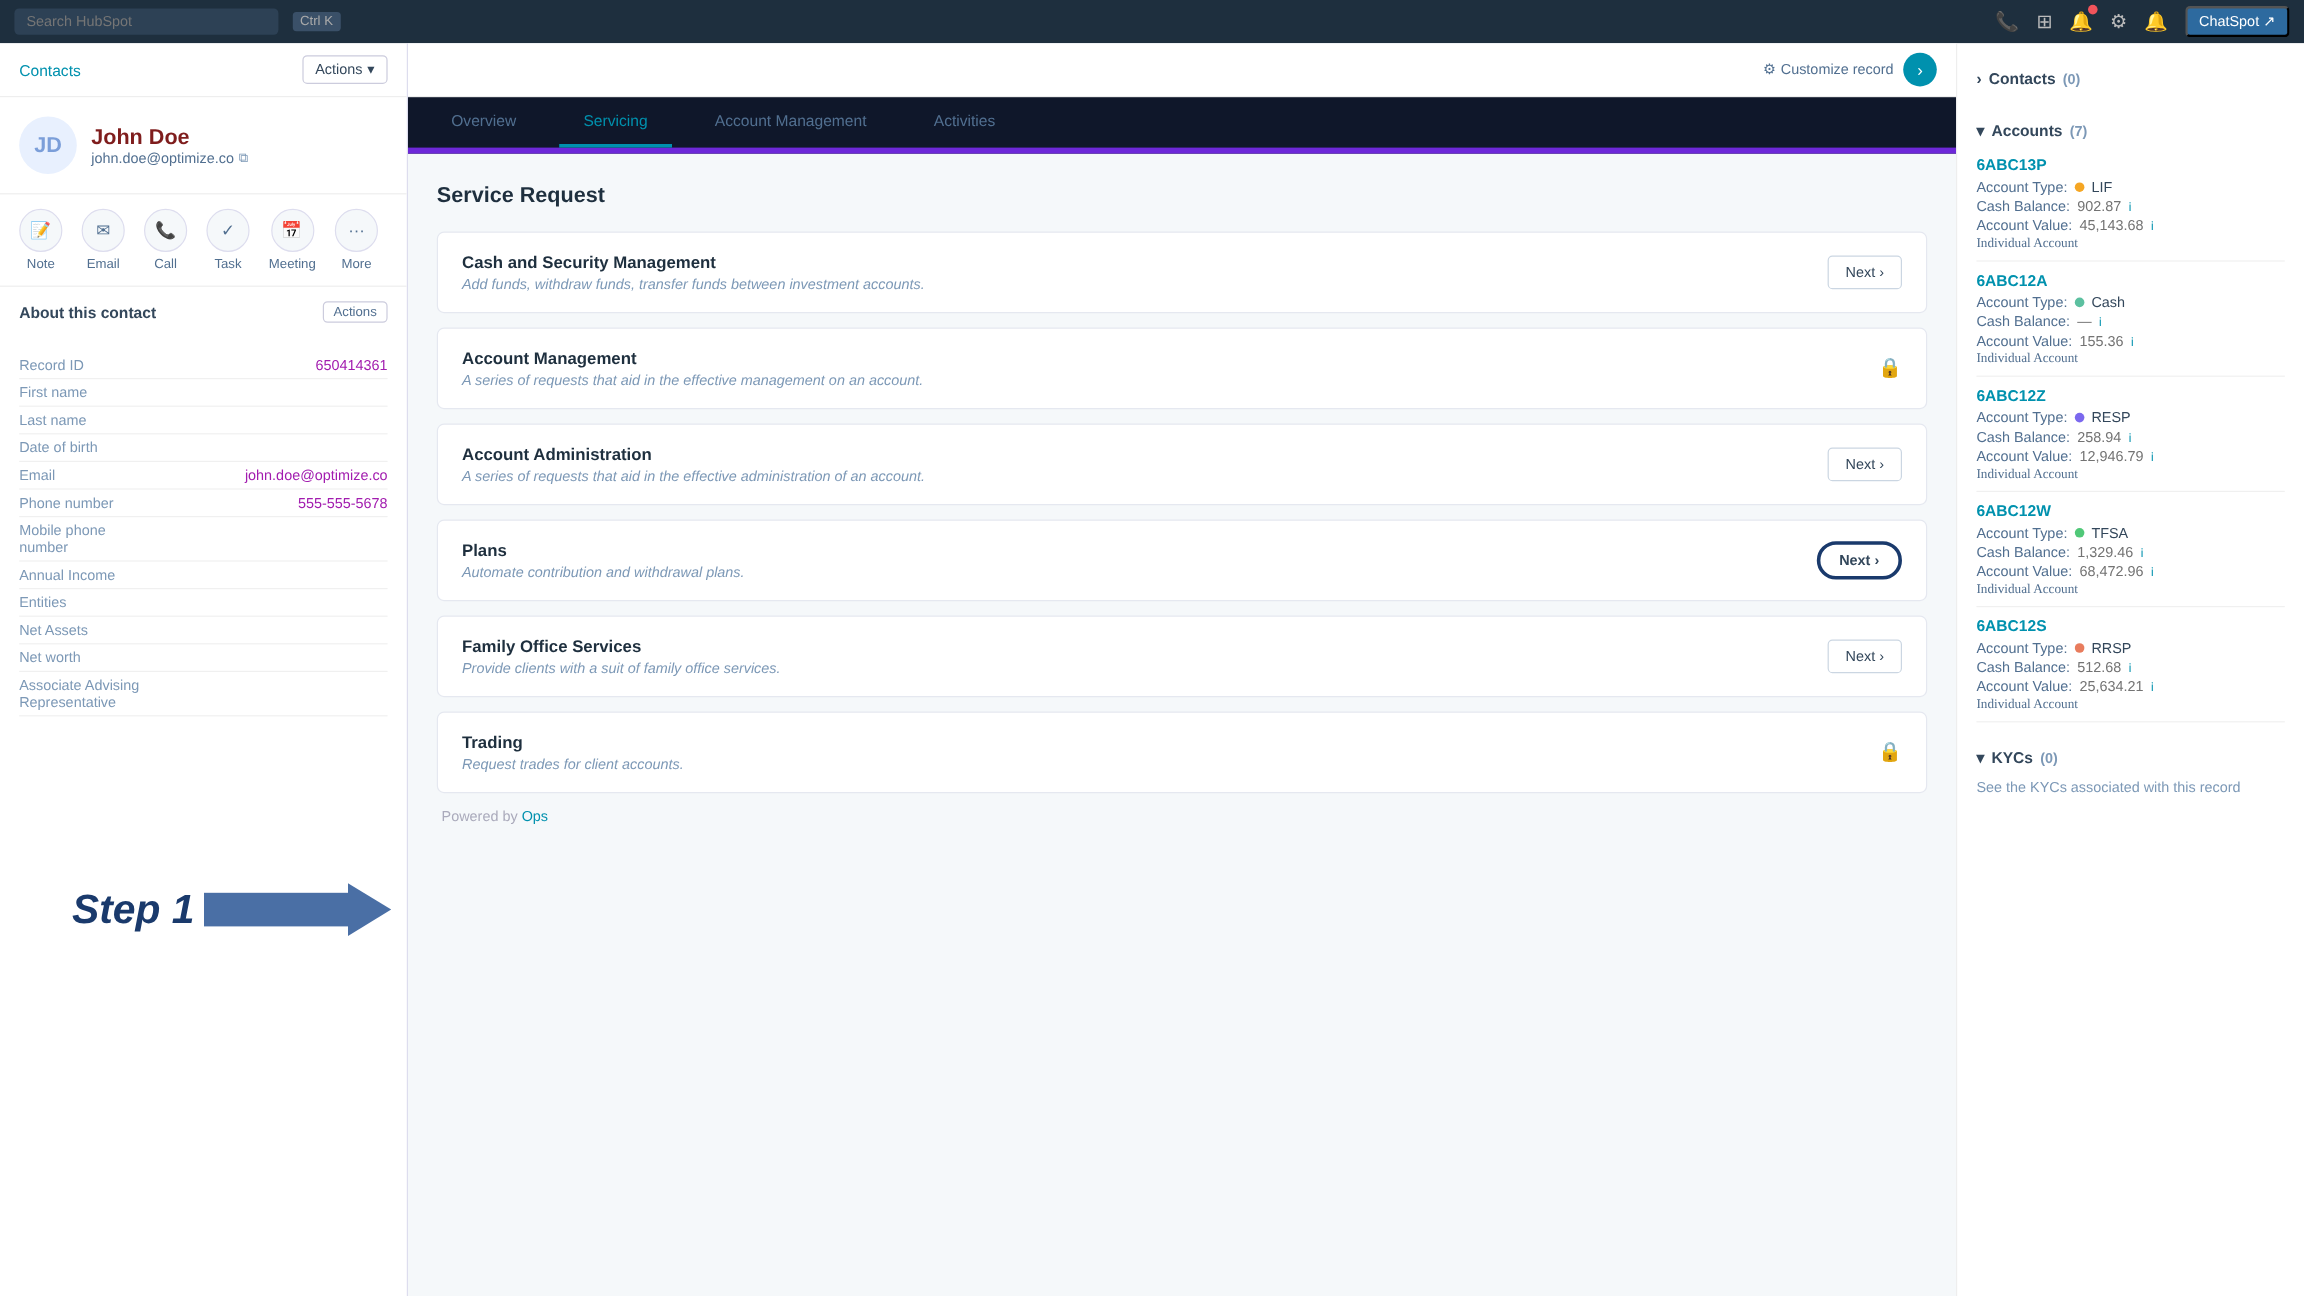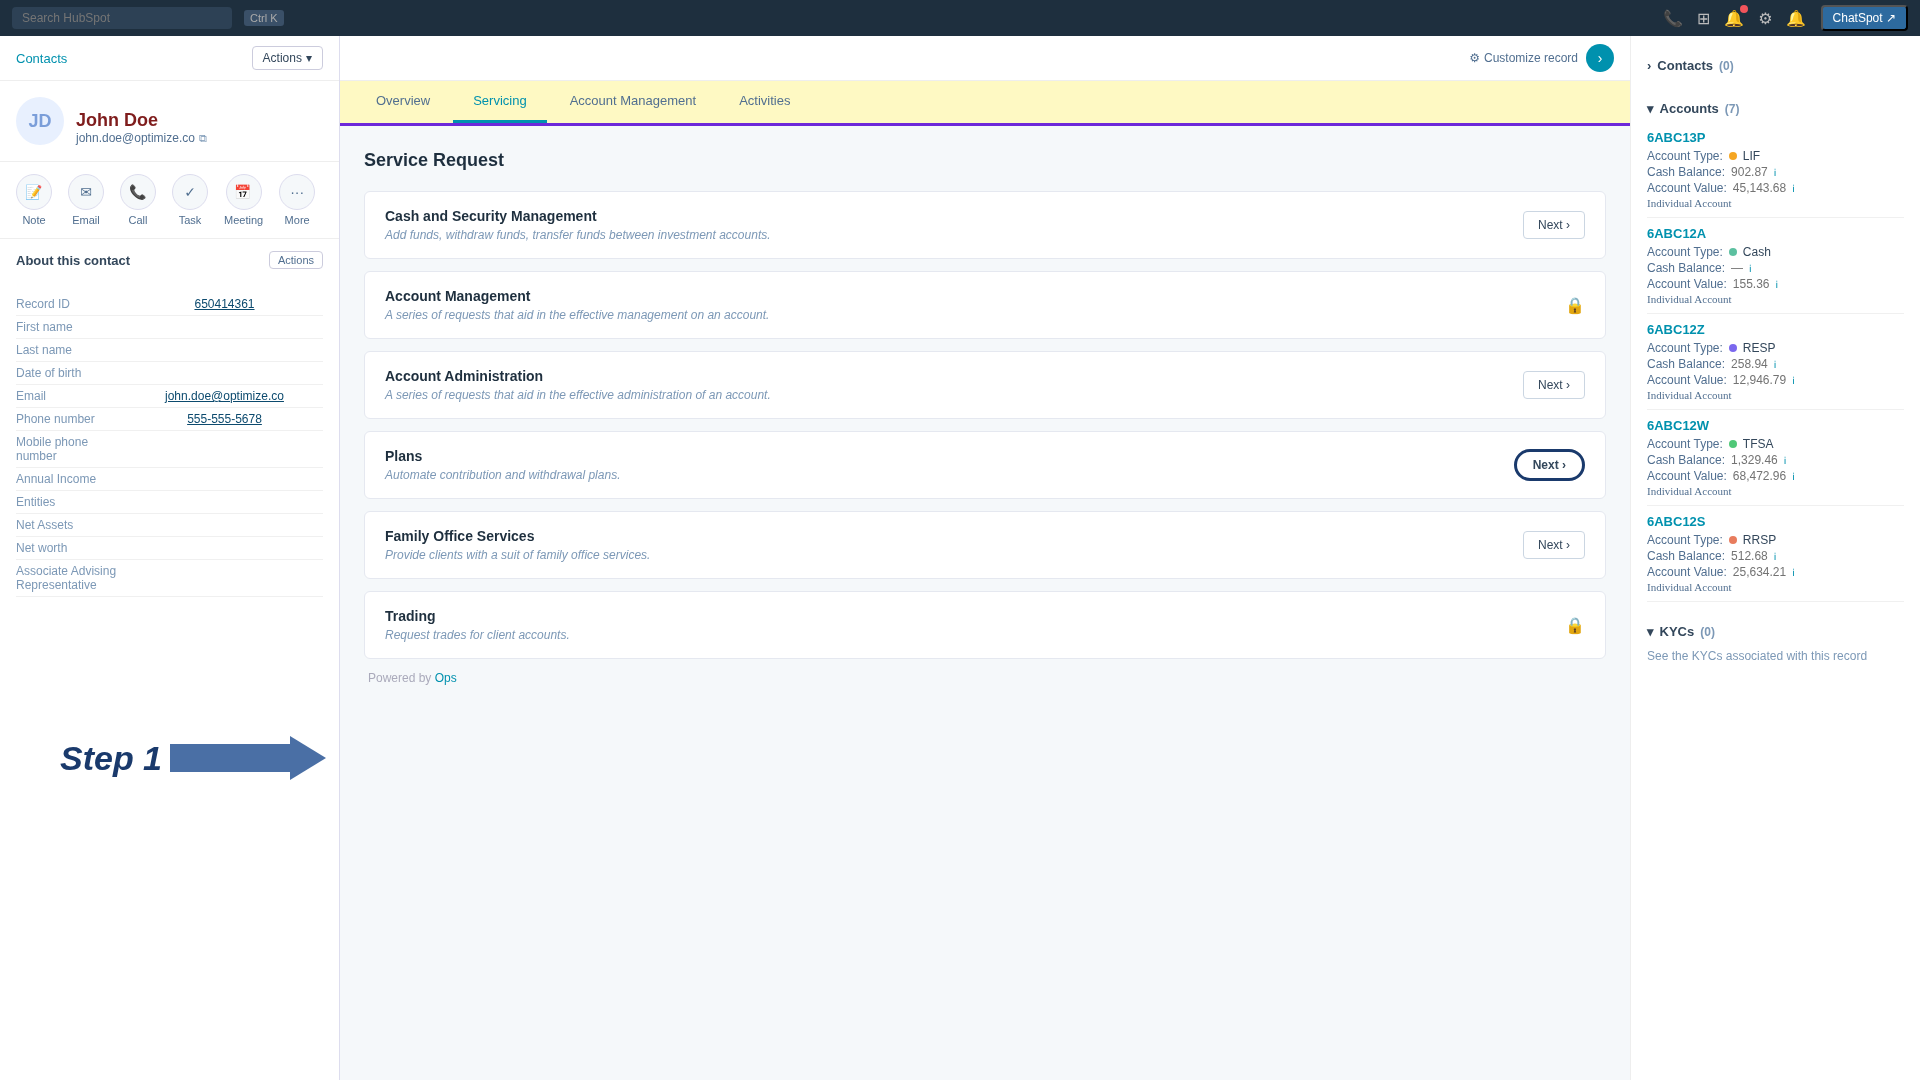--- a/index.html
+++ b/index.html
@@ -16,50 +16,50 @@
     .topbar-badge-dot { position: absolute; top: -4px; right: -4px; width: 8px; height: 8px; background: #f2545b; border-radius: 50%; }
 
     
     .main-layout { display: flex; flex: 1; overflow: hidden; }
 
     
     .left-sidebar { width: 340px; background: white; border-right: 1px solid #dde; display: flex; flex-direction: column; overflow: hidden; flex-shrink: 0; position: relative; }
     .sidebar-header { padding: 10px 16px; border-bottom: 1px solid #eee; display: flex; align-items: center; justify-content: space-between; }
     .contacts-link { color: #0091ae; font-size: 13px; font-weight: 500; text-decoration: none; }
     .actions-btn { background: none; border: 1px solid #ccd; padding: 4px 10px; border-radius: 4px; font-size: 12px; color: #33475b; cursor: pointer; display: flex; align-items: center; gap: 4px; }
-    .contact-profile { padding: 16px; display: flex; align-items: flex-end; gap: 12px; border-bottom: 1px solid #eee; }
+    .contact-profile { padding: 16px; display: flex; align-items: center; gap: 12px; border-bottom: 1px solid #eee; }
     .avatar { width: 48px; height: 48px; border-radius: 50%; background: #e8f0fe; display: flex; align-items: center; justify-content: center; font-size: 18px; color: #7b9ed9; font-weight: 600; flex-shrink: 0; }
     .contact-info h2 { font-size: 18px; font-weight: 700; color: #7f1d1d; }
     .contact-email { color: #516f90; font-size: 12px; display: flex; align-items: center; gap: 4px; }
     .copy-icon { color: #7c98b6; font-size: 11px; cursor: pointer; }
     .action-icons { display: flex; gap: 16px; padding: 12px 16px; border-bottom: 1px solid #eee; }
     .action-icon-item { display: flex; flex-direction: column; align-items: center; gap: 4px; color: #516f90; font-size: 11px; cursor: pointer; }
     .action-icon-circle { width: 36px; height: 36px; border-radius: 50%; background: #f5f8fa; border: 1px solid #dde; display: flex; align-items: center; justify-content: center; font-size: 14px; }
 
     
     .step1-overlay { position: absolute; bottom: 300px; left: 60px; display: flex; align-items: center; gap: 0; z-index: 10; }
     .step1-text { font-size: 34px; font-weight: 800; color: #1a3a6c; font-style: italic; }
 
     .about-section { padding: 12px 16px; }
     .about-header { display: flex; align-items: center; justify-content: space-between; margin-bottom: 24px; }
     .about-title { font-weight: 600; font-size: 13px; color: #33475b; }
     .about-actions-btn { background: none; border: 1px solid #ccd; padding: 2px 8px; border-radius: 4px; font-size: 11px; color: #516f90; cursor: pointer; }
     .field-row { display: flex; justify-content: space-between; padding: 4px 0; font-size: 12px; border-bottom: 1px solid #f0f0f0; }
     .field-label { color: #7c98b6; width: 110px; flex-shrink: 0; }
-    .field-value { color: #0c4a6e; flex: 1; text-align: center; text-decoration: underline; }
+    .field-value { color: #a21caf; flex: 1; text-align: right; }
 
     
     .sidebar-scroll { overflow-y: auto; flex: 1; }
 
     
     .center-panel { flex: 1; display: flex; flex-direction: column; overflow: hidden; background: #f5f8fa; }
     .customize-bar { background: white; padding: 8px 16px; display: flex; justify-content: flex-end; align-items: center; border-bottom: 1px solid #eee; }
     .customize-btn { background: none; border: none; color: #516f90; font-size: 12px; cursor: pointer; display: flex; align-items: center; gap: 4px; }
 
-    .tabs { background: #fef9c3; display: flex; gap: 3px; padding: 0 16px; border-bottom: 3px solid #6d28d9; }
+    .tabs { background: #0f172a; display: flex; gap: 16px; padding: 0 16px; border-bottom: 5px solid #6d28d9; }
     .tab { padding: 12px 20px; font-size: 13px; color: #516f90; cursor: pointer; border-bottom: 3px solid transparent; }
     .tab.active { color: #0091ae; border-bottom: 3px solid #0091ae; font-weight: 500; }
 
     .panel-content { flex: 1; overflow-y: auto; padding: 24px 24px; }
     .section-title { font-size: 18px; font-weight: 600; color: #1e2f3e; margin-bottom: 20px; }
 
     
     .service-card { background: white; border: 1px solid #e5e8f0; border-radius: 6px; padding: 16px 20px; margin-bottom: 12px; display: flex; align-items: center; justify-content: space-between; }
     .service-card-left h3 { font-size: 14px; font-weight: 600; color: #1e2f3e; margin-bottom: 4px; }
     .service-card-left p { font-size: 12px; color: #7c98b6; font-style: italic; }

